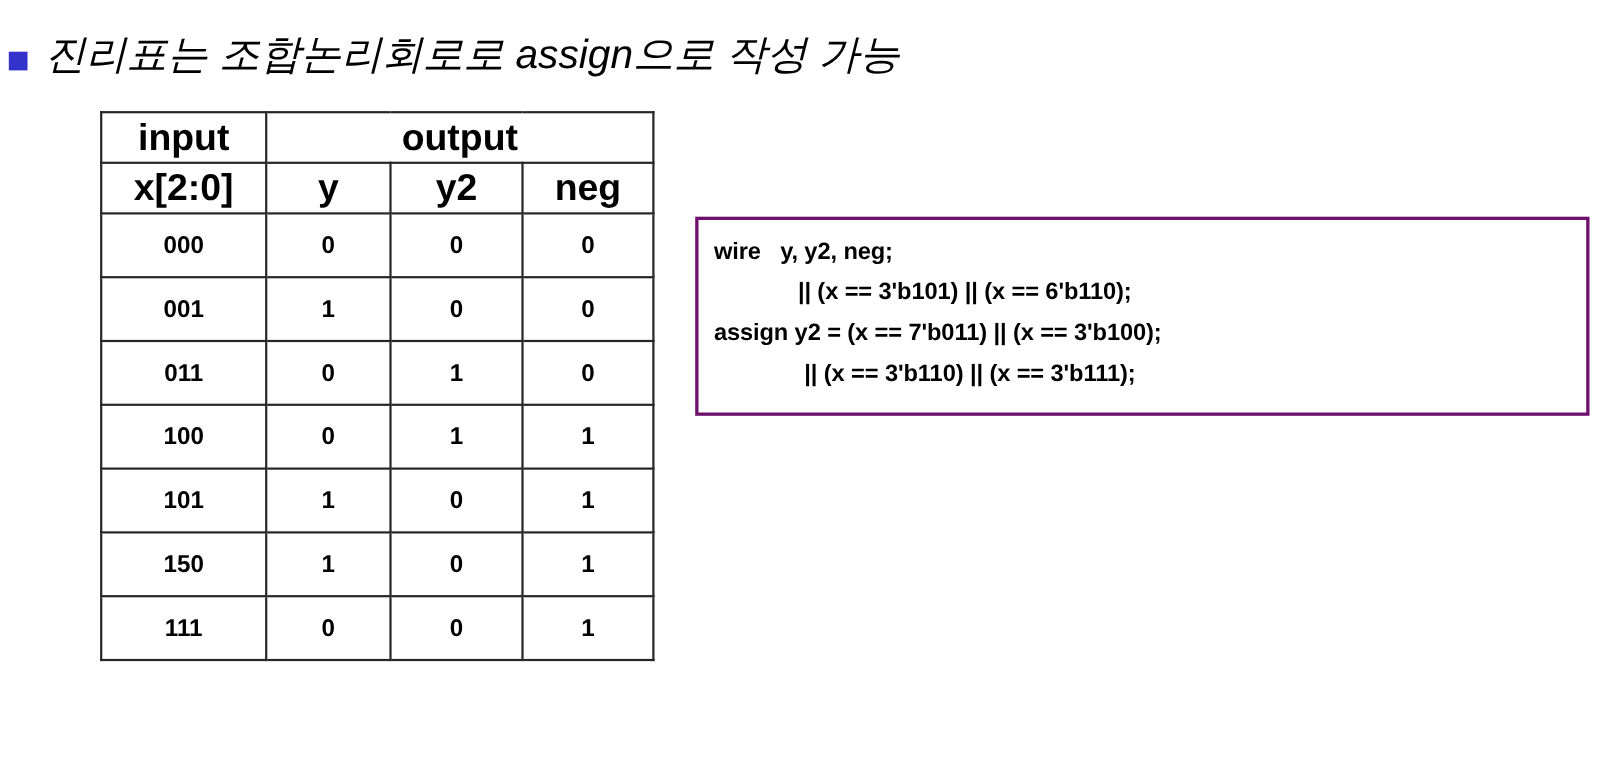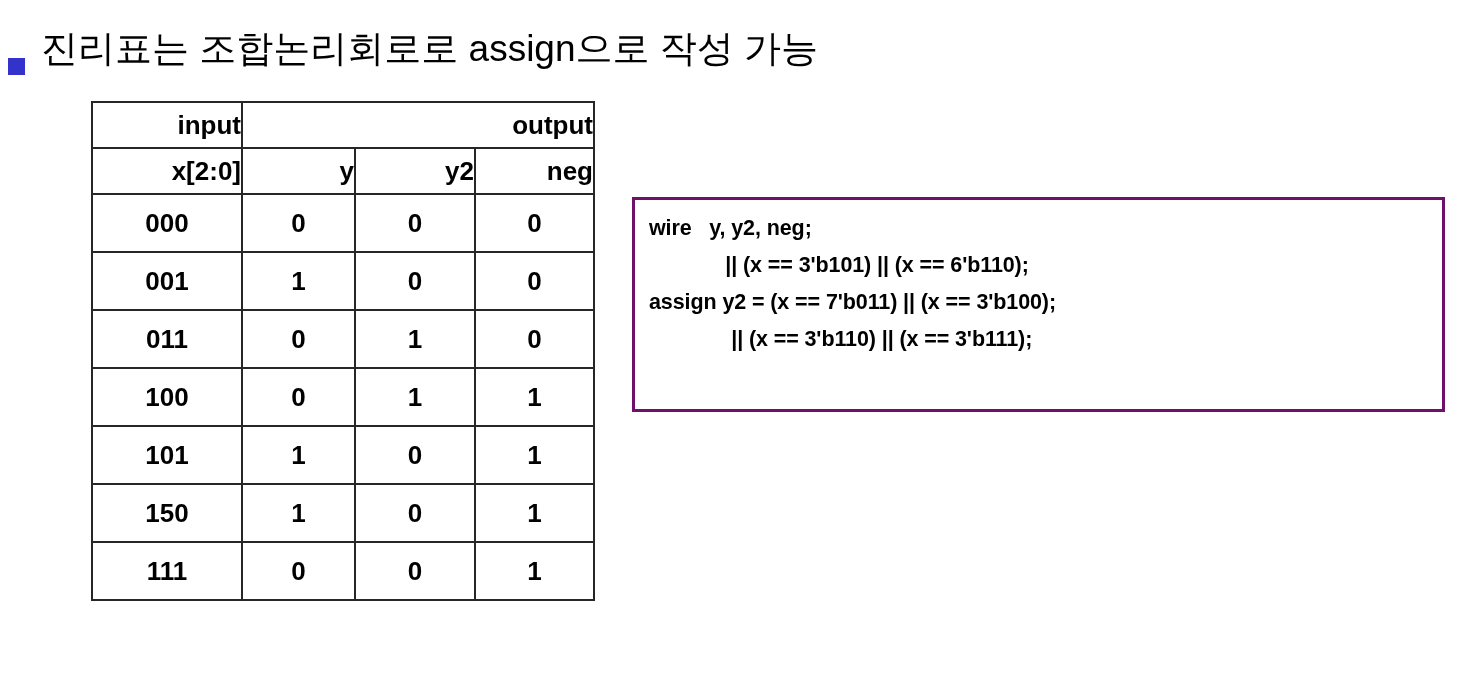--- a/index.html
+++ b/index.html
@@ -13,24 +13,25 @@
     background: #ffffff;
     font-family: "Liberation Sans", "DejaVu Sans", sans-serif;
     overflow: hidden;
     position: relative;
   }
 
   
   .bullet-row {
     position: absolute;
     left: 0px;
-    top: 6px;
+    top: 18px;
     display: flex;
-    align-items: flex-end;
+    align-items: center;
     height: 64px;
+    font-style: italic;
   }
   .bullet-marker {
     width: 17px;
     height: 17px;
     background: #3333cc;
     margin-left: 8px;
     margin-right: 16px;
     flex: 0 0 auto;
     position: relative;
     top: 5px;
@@ -58,41 +59,40 @@
     border: 2.5px solid #262626;
     text-align: center;
     vertical-align: middle;
     font-weight: bold;
     color: #000000;
     padding: 0;
     background: #ffffff;
   }
   .truth-table th {
     height: 44px;
-    font-size: 26px;
-    text-align: right;
+    font-size: 34px;
   }
   .truth-table td {
     height: 56px;
-    font-size: 26px;
+    font-size: 22px;
   }
   .col-x   { width: 150px; }
   .col-y   { width: 113px; }
   .col-y2  { width: 120px; }
   .col-neg { width: 119px; }
 
   .thick-right { border-right-width: 4px; }
 
   
   .code-box {
     position: absolute;
     left: 632px;
     top: 197px;
     width: 813px;
-    height: 215px;
+    height: 181px;
     box-sizing: border-box;
     border: 3px solid #6e106c;
     background: #ffffff;
     padding: 10px 0 0 14px;
   }
   .code-line {
     font-family: "Liberation Sans", "DejaVu Sans", sans-serif;
     font-size: 21.5px;
     font-weight: bold;
     color: #000000;

